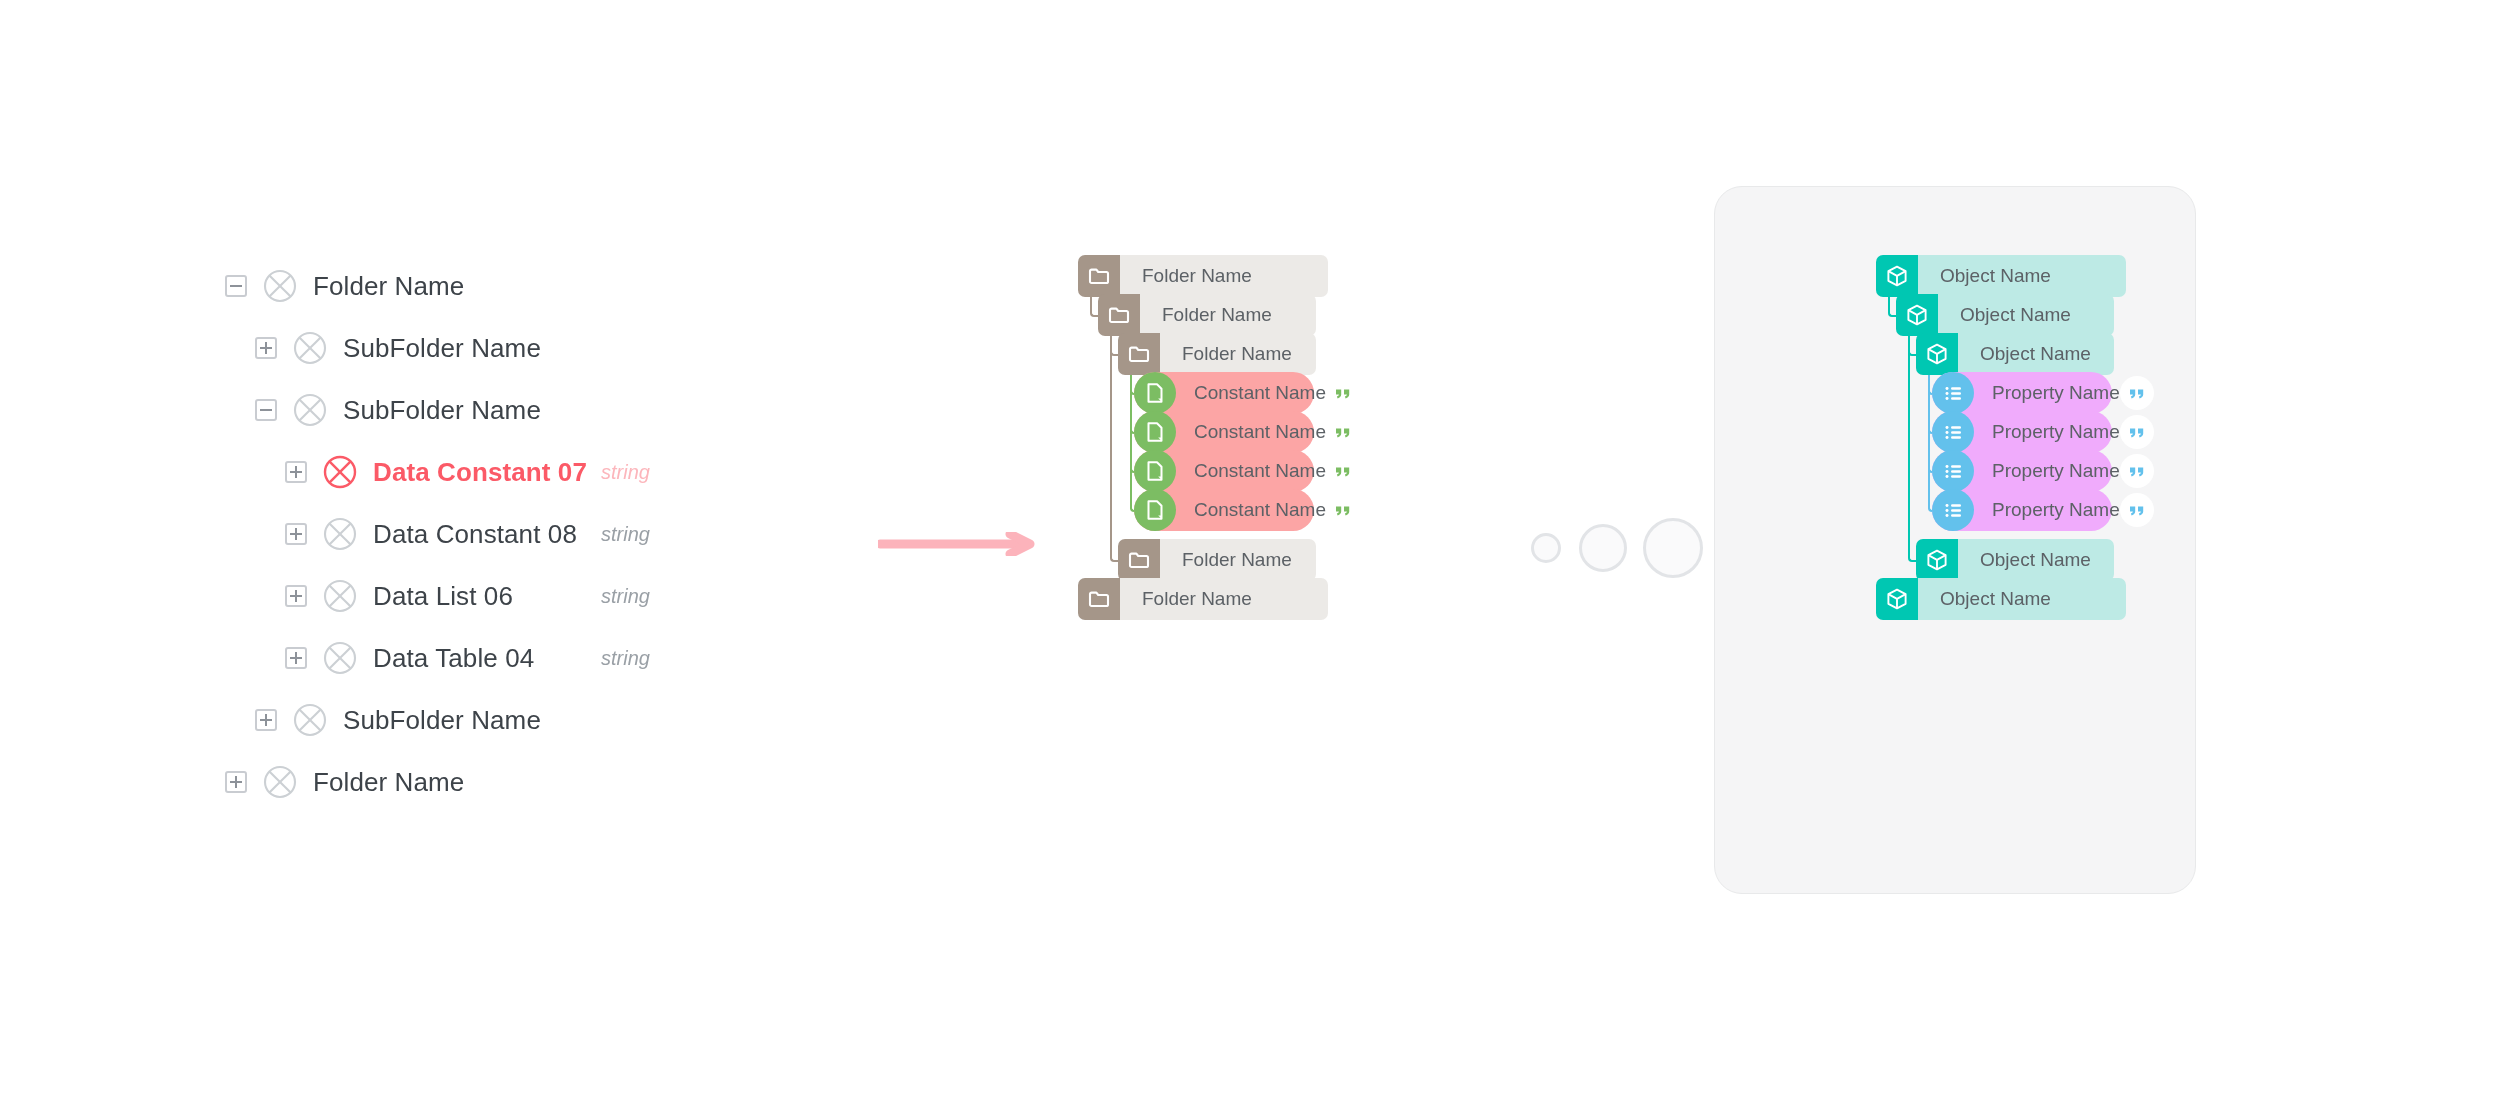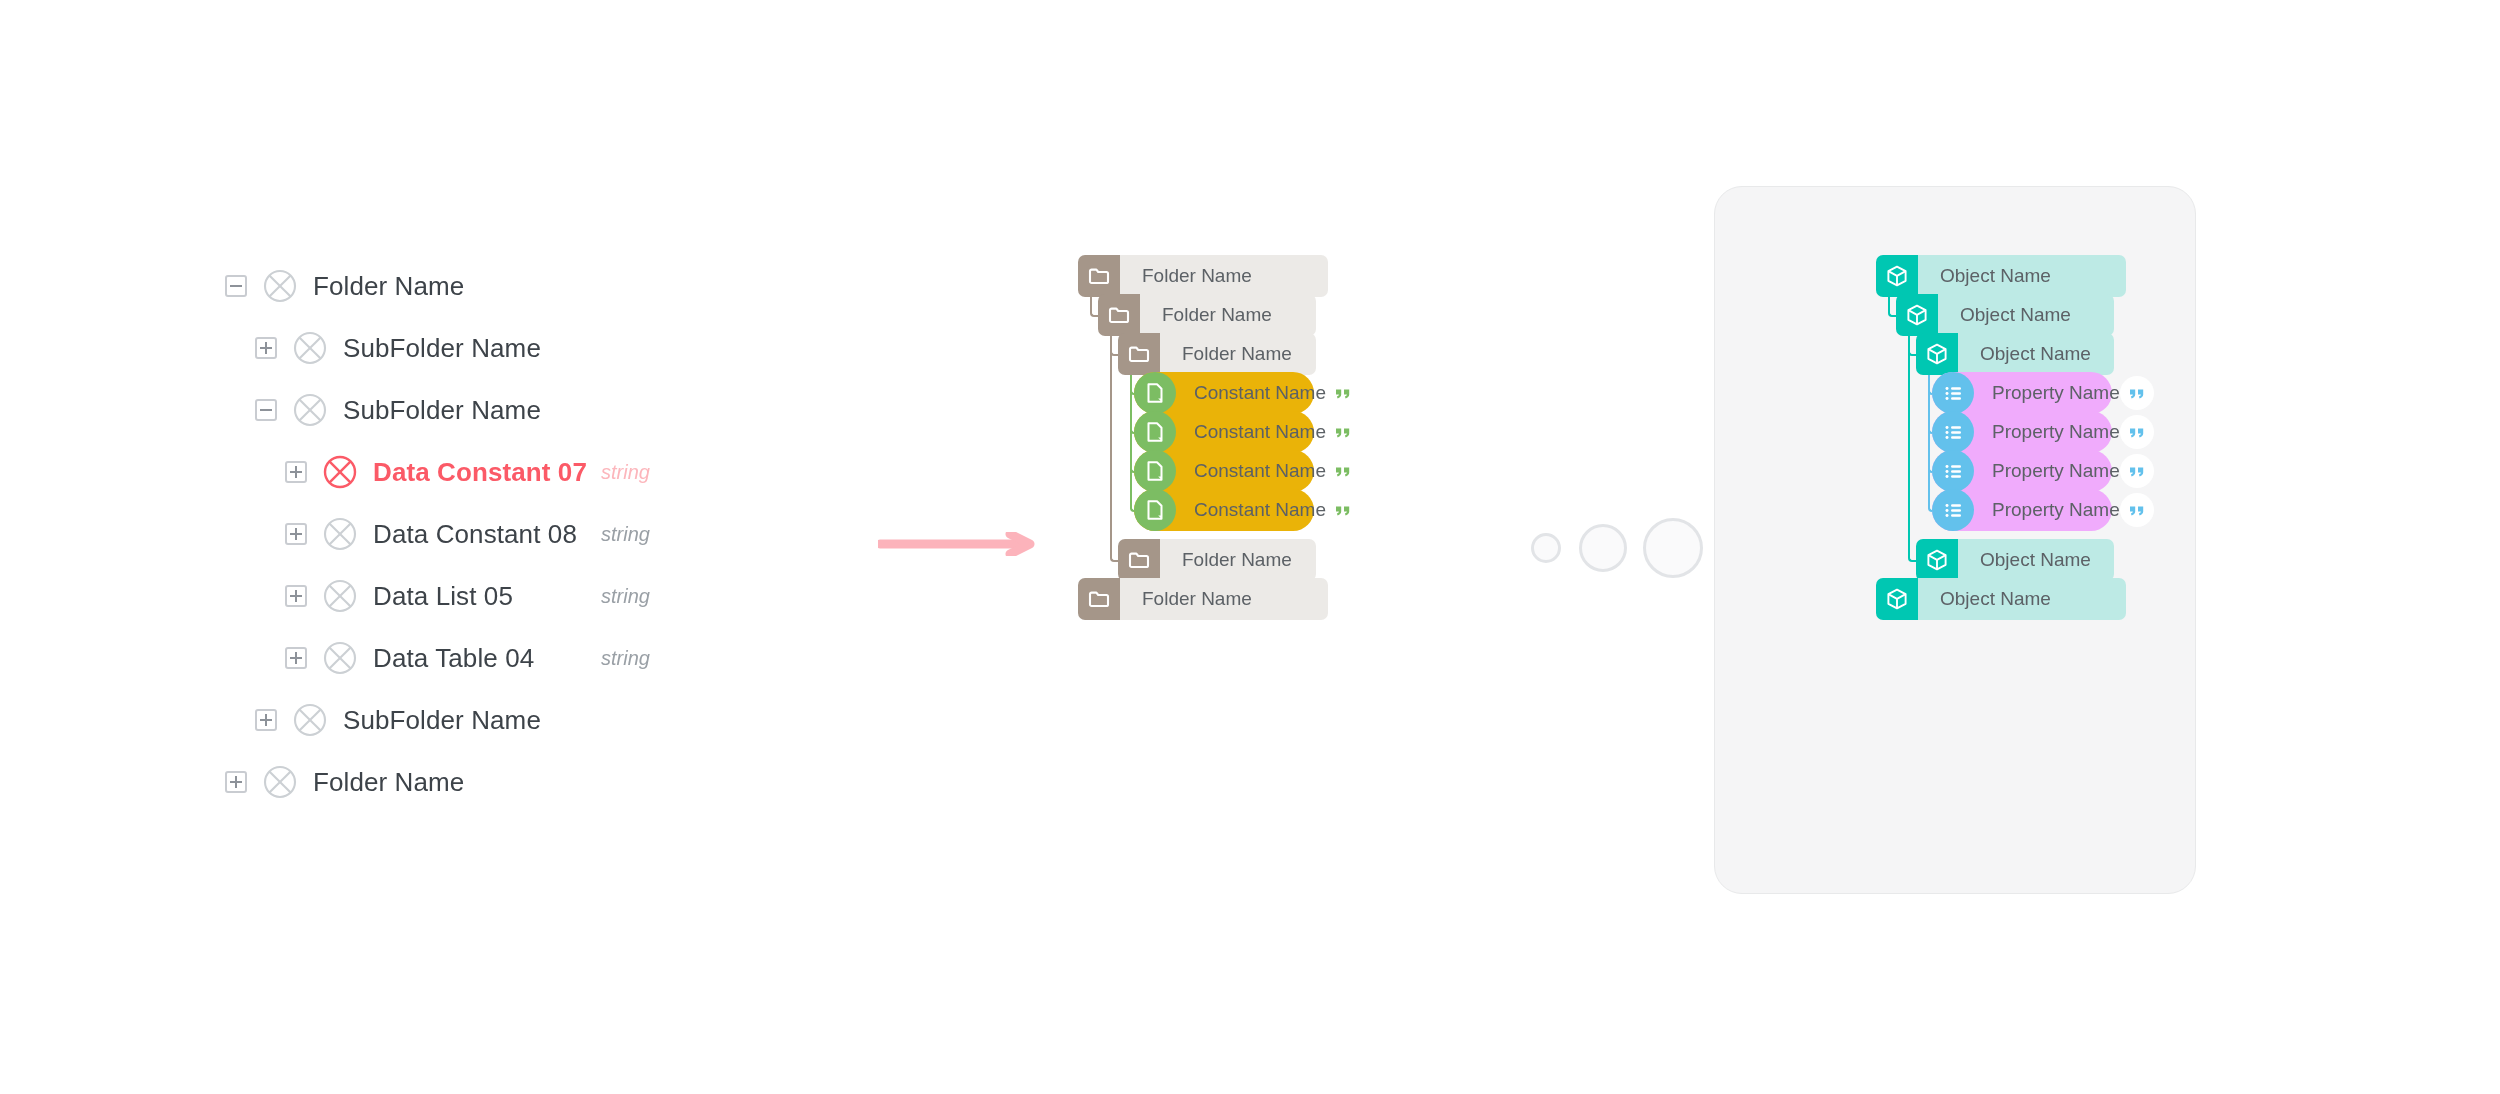--- a/index.html
+++ b/index.html
@@ -79,21 +79,21 @@
     display:flex;align-items:center;justify-content:center;z-index:2;
   }
   .chip-rd .body{
     flex:1 1 auto;height:42px;display:flex;align-items:center;
     padding-left:18px;font-size:19px;white-space:nowrap;color:#5c6166;
   }
   .chip-rd .badge{
     width:34px;height:34px;border-radius:50%;background:#ffffff;flex:0 0 auto;
     margin-right:5px;display:flex;align-items:center;justify-content:center;
   }
-  .constant-chip{background:#eab308;}
+  .constant-chip{background:#fca5a5;}
   .constant-chip .rdico{background:#7cbd63;}
   .property-chip{background:#f0abfc;}
   .property-chip .rdico{background:#63c1ec;}
   .conn-elbow{
     position:absolute;border-left:2px solid;border-bottom:2px solid;
   }
   .e-brown{border-color:#a59689;}
   .e-green{border-color:#7cbd63;}
   .e-teal{border-color:#00c7b2;}
   .e-blue{border-color:#63c1ec;}
@@ -169,21 +169,21 @@
       </div>
       <div class="lrow ind2">
         <span class="toggle plus"></span>
         <span class="xcircle">
           <svg width="34" height="34" viewBox="0 0 34 34">
             <circle cx="17" cy="17" r="15" fill="none" stroke="#ccd0d4" stroke-width="2.1"></circle>
             <line x1="6.4" y1="6.4" x2="27.6" y2="27.6" stroke="#ccd0d4" stroke-width="2.1"></line>
             <line x1="27.6" y1="6.4" x2="6.4" y2="27.6" stroke="#ccd0d4" stroke-width="2.1"></line>
           </svg>
         </span>
-        <span class="ltext">Data List 05</span>
+        <span class="ltext">Data List 06</span>
         <span class="ltype" style="left: 376px;">string</span>
       </div>
       <div class="lrow ind2">
         <span class="toggle plus"></span>
         <span class="xcircle">
           <svg width="34" height="34" viewBox="0 0 34 34">
             <circle cx="17" cy="17" r="15" fill="none" stroke="#ccd0d4" stroke-width="2.1"></circle>
             <line x1="6.4" y1="6.4" x2="27.6" y2="27.6" stroke="#ccd0d4" stroke-width="2.1"></line>
             <line x1="27.6" y1="6.4" x2="6.4" y2="27.6" stroke="#ccd0d4" stroke-width="2.1"></line>
           </svg>

